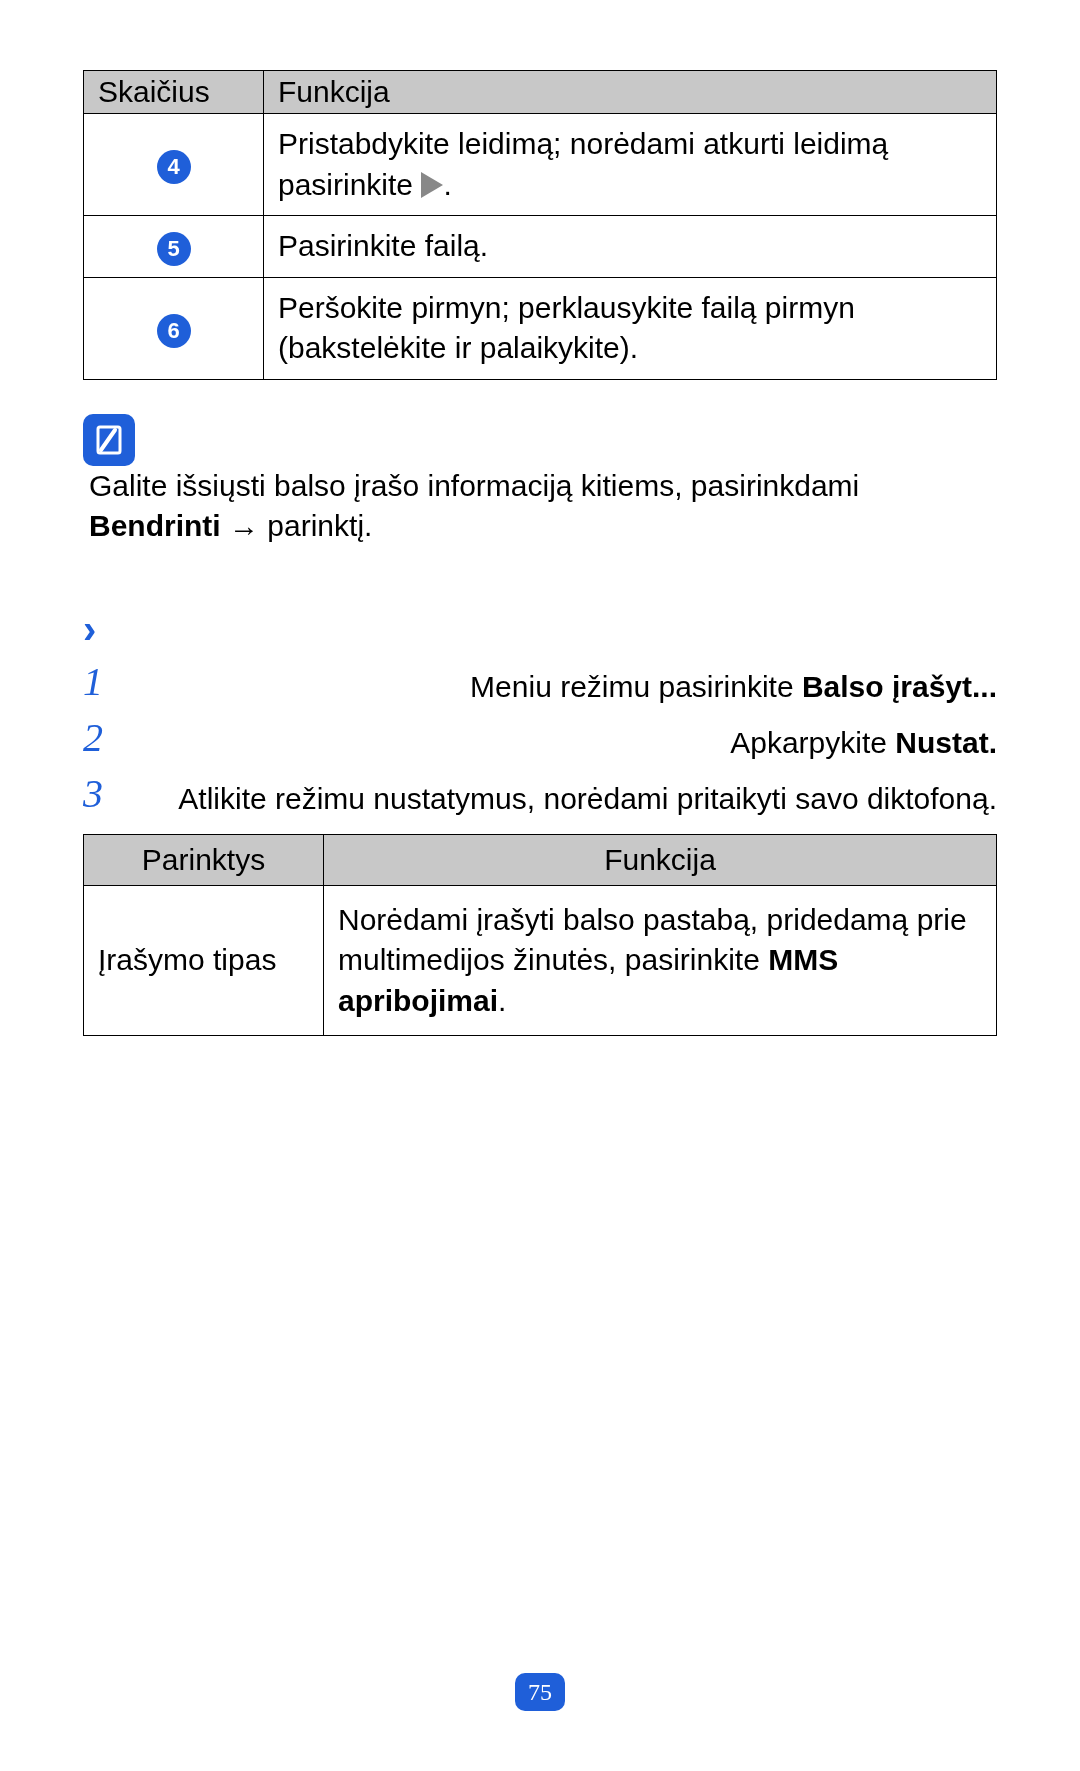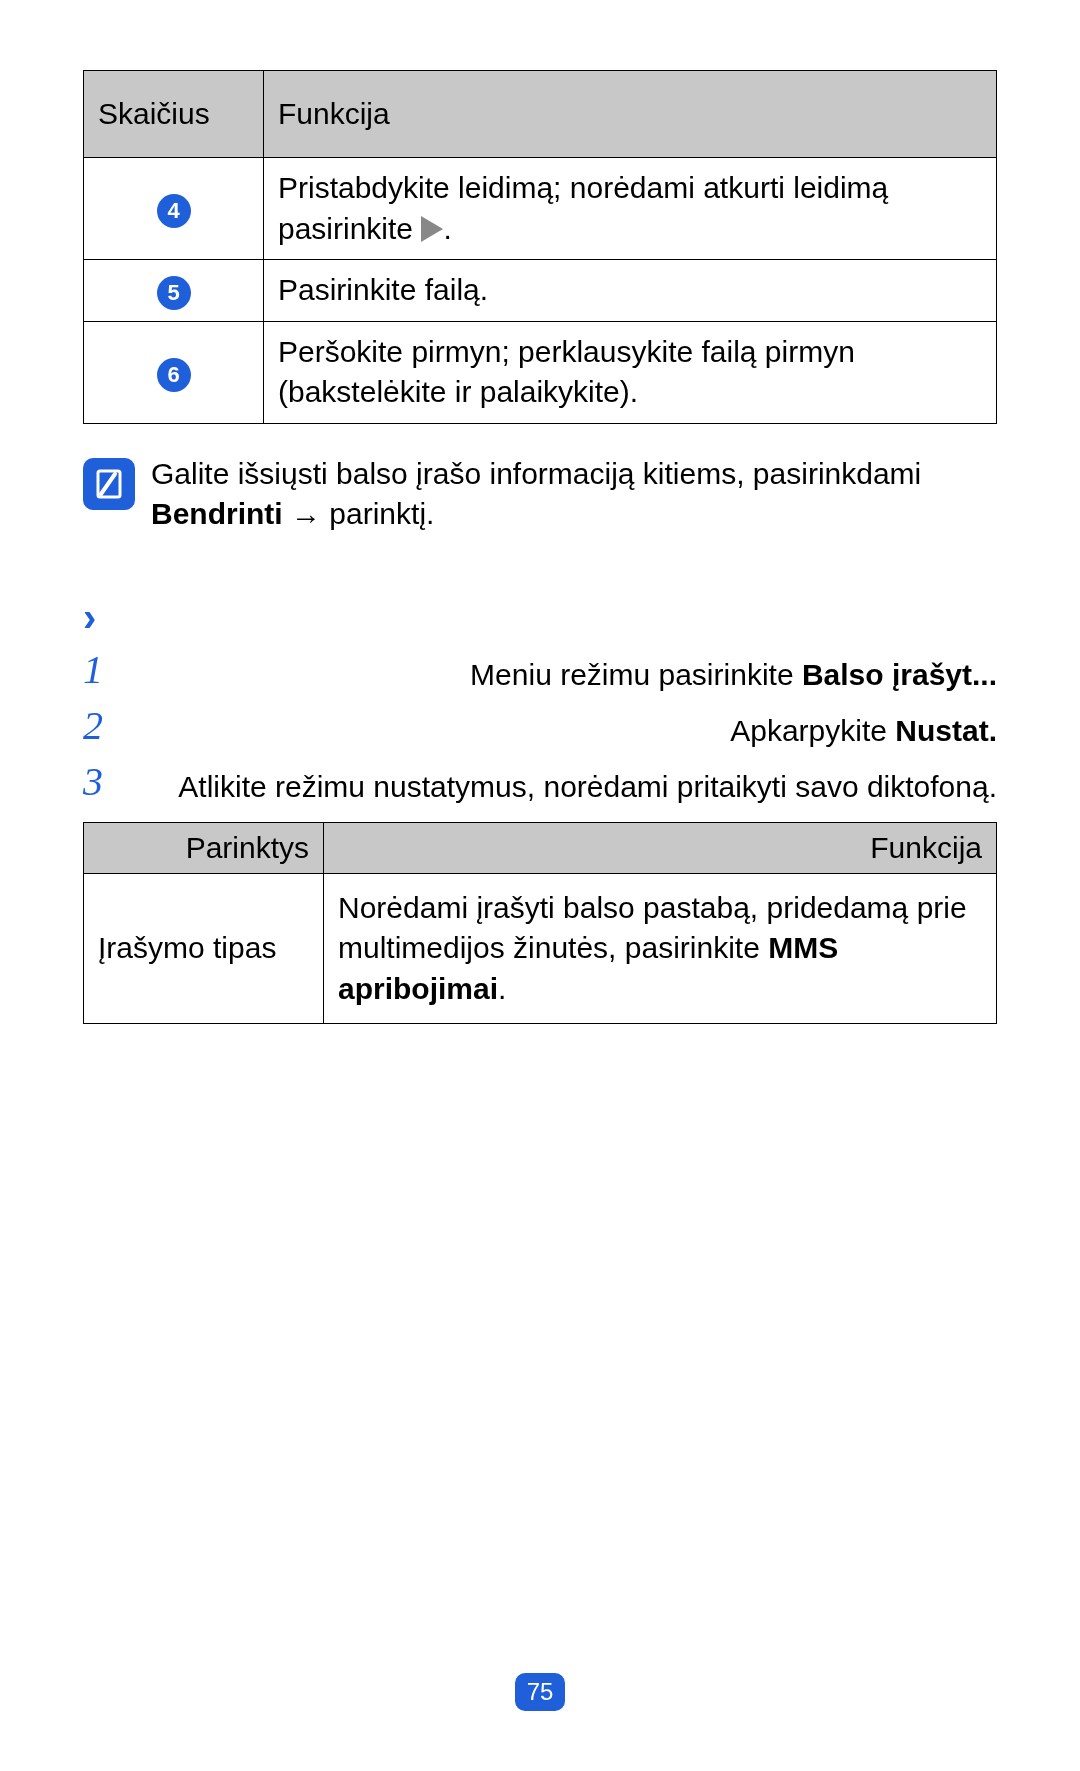--- a/index.html
+++ b/index.html
@@ -14,21 +14,21 @@
   
   table.func-table {
     width: 100%;
     border-collapse: collapse;
     font-size: 30px;
   }
   table.func-table th {
     background: #c8c8c8;
     font-weight: normal;
     text-align: left;
-    padding: 26px 14px;
+    padding: 4px 14px;
     border: 1px solid #000;
   }
   table.func-table td {
     padding: 10px 14px;
     border-left: 1px solid #000;
     border-right: 1px solid #000;
     border-bottom: 1px solid #000;
     vertical-align: middle;
     line-height: 1.35;
   }
@@ -59,20 +59,21 @@
     border-bottom: 13px solid transparent;
     border-left: 22px solid #888;
     vertical-align: -3px;
   }
   
   .note-block {
     display: flex;
     margin-top: 30px;
     font-size: 30px;
     line-height: 1.35;
+    flex-direction: column;
   }
   .note-icon-wrap {
     width: 62px;
     flex-shrink: 0;
   }
   .note-icon {
     width: 52px;
     height: 52px;
     border-radius: 10px;
     background: #1f5fd9;
@@ -120,21 +121,21 @@
   
   table.opts-table {
     width: 100%;
     border-collapse: collapse;
     margin-top: 14px;
     font-size: 30px;
   }
   table.opts-table th {
     background: #c8c8c8;
     font-weight: normal;
-    text-align: right;
+    text-align: center;
     padding: 8px 14px;
     border: 1px solid #000;
   }
   table.opts-table td {
     padding: 14px 14px;
     border-left: 1px solid #000;
     border-right: 1px solid #000;
     border-bottom: 1px solid #000;
     vertical-align: middle;
     line-height: 1.35;
@@ -159,20 +160,21 @@
     margin: 8px auto 0;
     width: 50px;
     height: 38px;
     border-radius: 10px;
     background: #1f5fd9;
     color: #fff;
     font-size: 24px;
     display: flex;
     align-items: center;
     justify-content: center;
+    font-family: Liberation Serif, serif;
   }
   
   b { font-weight: bold; }
 </style>
 </head>
 <body>
 
 <div class="page">
 
   <table class="func-table">

